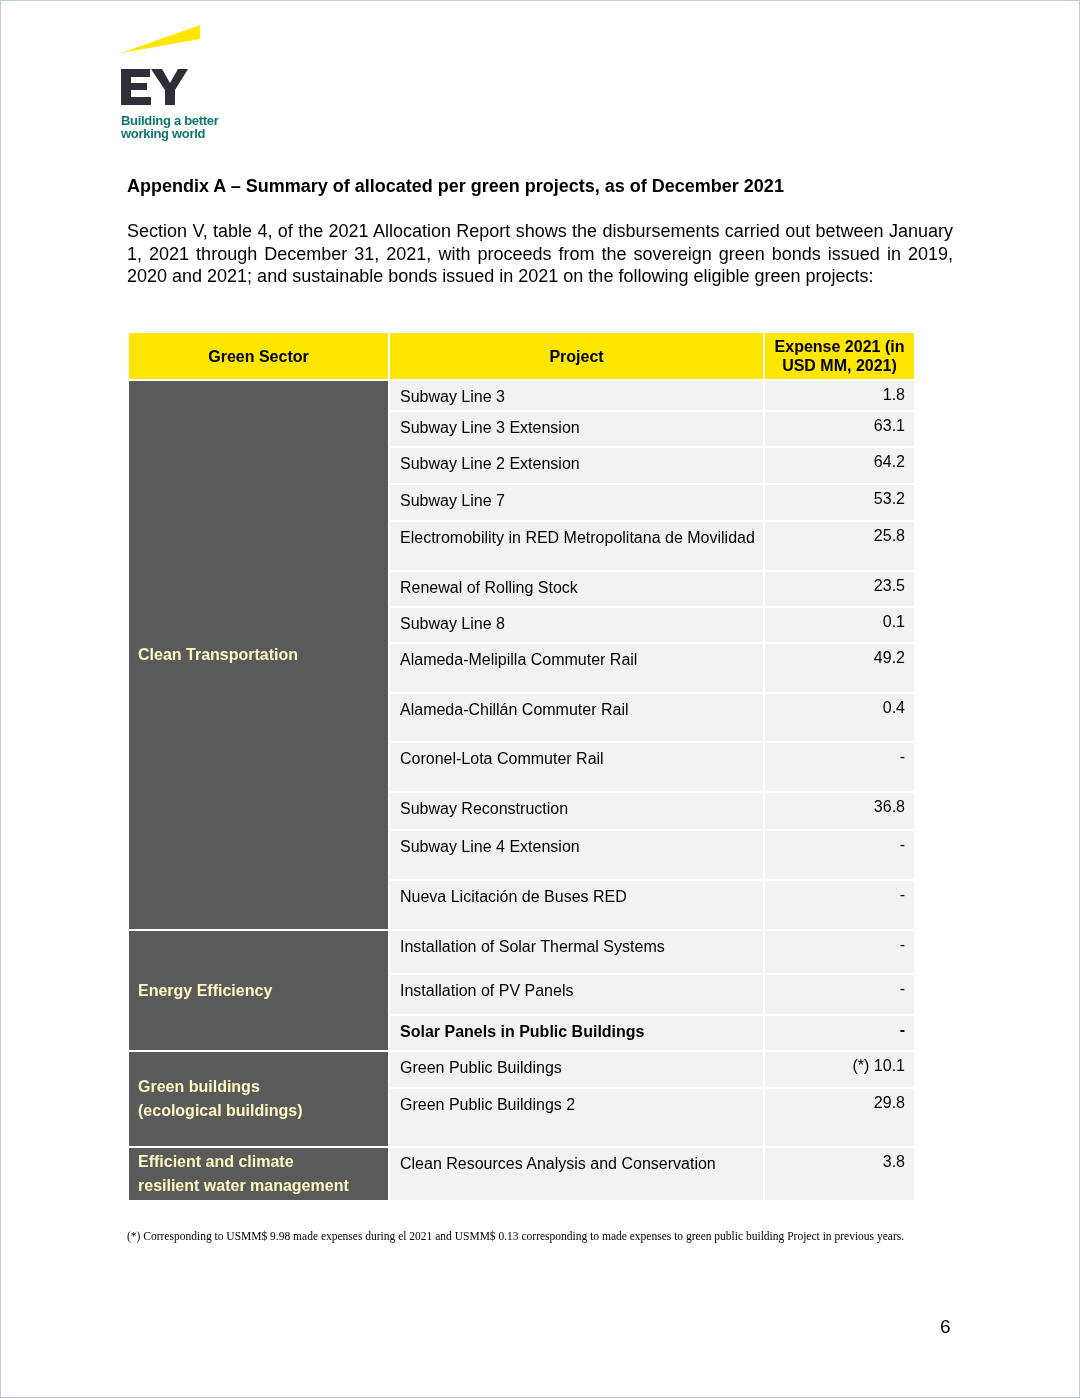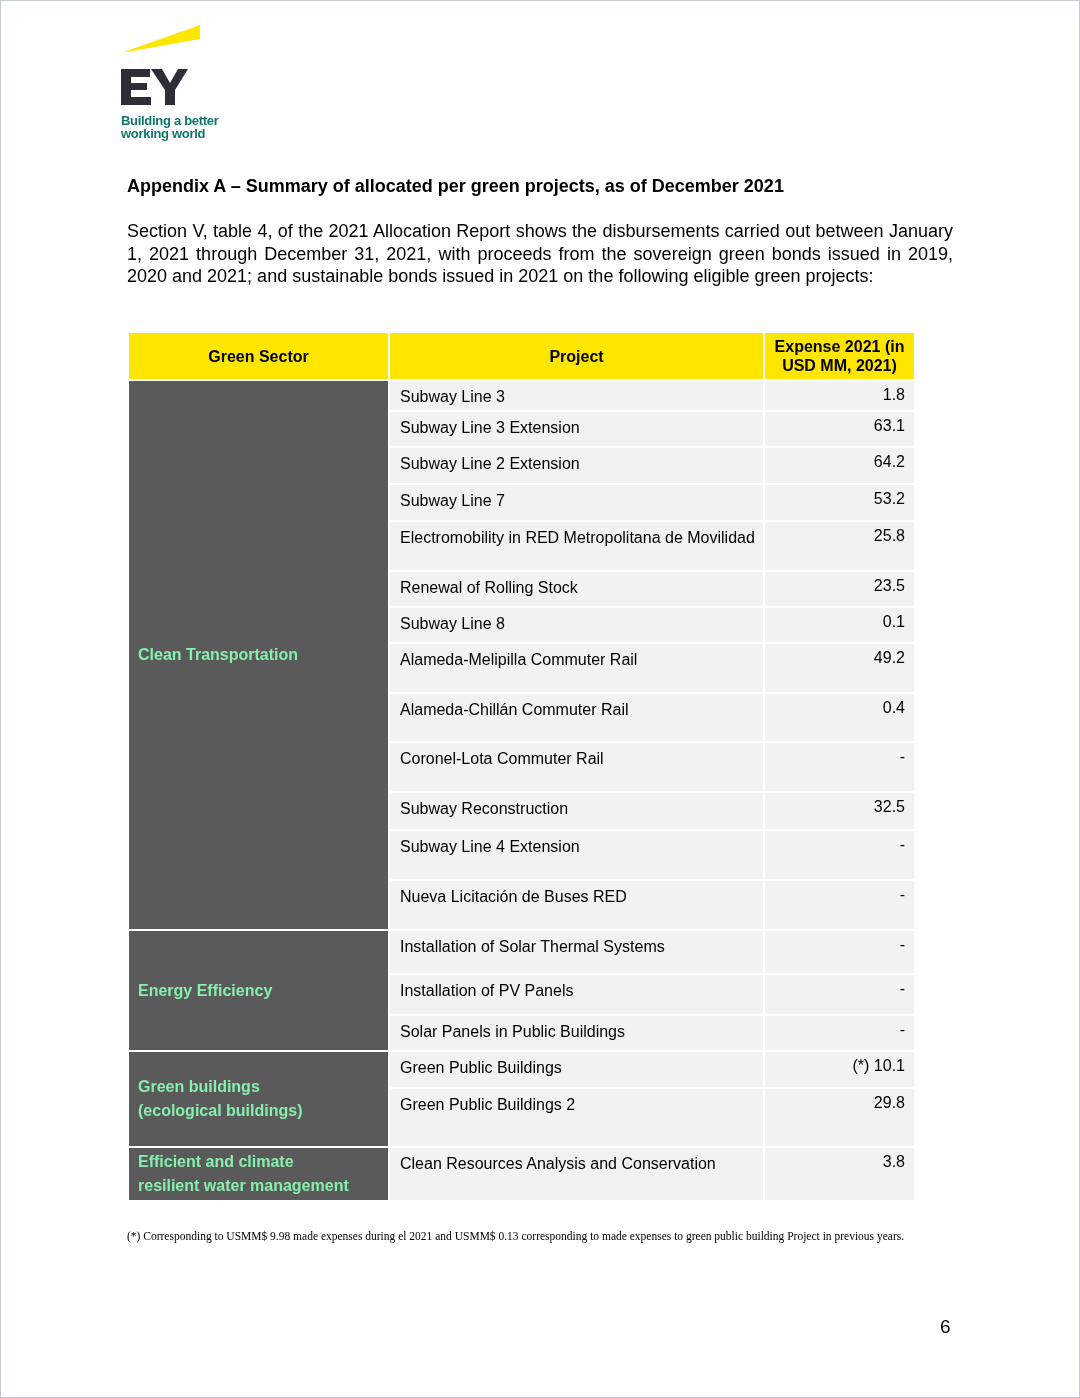--- a/index.html
+++ b/index.html
@@ -7,21 +7,21 @@
          font-family:"Liberation Sans", sans-serif; color:#000; }
   .page-border { position:absolute; left:0; top:0; width:1078px; height:1396px; border:1px solid #c6ccd4; }
   .logo { position:absolute; left:121px; top:25px; width:110px; height:120px; }
   .logo svg { position:absolute; left:0; top:0; }
   .tagline { position:absolute; left:121px; top:114px; font-size:13px; line-height:13px; font-weight:bold; color:#0f766e; letter-spacing:-0.3px; }
   .heading { position:absolute; left:127px; top:176px; font-size:18px; font-weight:bold; }
   .intro { position:absolute; left:127px; top:220px; width:826px; font-size:18px; line-height:22.5px; text-align:justify; }
   table { position:absolute; left:127px; top:331px; width:789px; border-collapse:separate; border-spacing:2px; table-layout:fixed; }
   td, th { padding:0; }
   th { background:#ffe600; font-size:16px; font-weight:bold; height:46px; text-align:center; line-height:19px; }
-  td.sector { background:#5a5a5a; color:#86efac; font-weight:bold; font-size:16px; padding-left:9px; line-height:24px; vertical-align:middle; }
+  td.sector { background:#5a5a5a; color:#fef9c3; font-weight:bold; font-size:16px; padding-left:9px; line-height:24px; vertical-align:middle; }
   td.proj { background:#f2f2f2; font-size:16px; padding-left:10px; vertical-align:top; padding-top:7px; }
   td.val { background:#f2f2f2; font-size:16px; text-align:right; padding-right:9px; vertical-align:top; padding-top:5px; }
   .footnote { position:absolute; left:127px; top:1230px; font-family:"Liberation Serif", serif; font-size:11.5px; }
   .page-num { position:absolute; left:940px; top:1316px; font-size:19px; }
 </style>
 </head>
 <body>
 
 <div class="page-border"></div>
 
@@ -97,42 +97,42 @@
       <tr style="height: 47px;">
         <td class="proj">Alameda-Chillán Commuter Rail</td>
         <td class="val">0.4</td>
       </tr>
       <tr style="height: 48px; margin-left: 42px;">
         <td class="proj">Coronel-Lota Commuter Rail</td>
         <td class="val">-</td>
       </tr>
       <tr style="height: 36px;">
         <td class="proj">Subway Reconstruction</td>
-        <td class="val">32.5</td>
+        <td class="val">36.8</td>
       </tr>
       <tr style="height: 48px;">
         <td class="proj">Subway Line 4 Extension</td>
         <td class="val">-</td>
       </tr>
       <tr style="height: 48px;">
         <td class="proj">Nueva Licitación de Buses RED</td>
         <td class="val">-</td>
       </tr>
       <tr style="height: 42px;">
         <td class="sector" rowspan="3">
           <div>Energy Efficiency</div>
         </td>
         <td class="proj">Installation of Solar Thermal Systems</td>
         <td class="val">-</td>
       </tr>
       <tr style="height: 39px;">
         <td class="proj">Installation of PV Panels</td>
         <td class="val">-</td>
       </tr>
-      <tr style="height: 34px;">
+      <tr style="height: 34px; font-weight: bold;">
         <td class="proj">Solar Panels in Public Buildings</td>
         <td class="val">-</td>
       </tr>
       <tr style="height: 35px;">
         <td class="sector" rowspan="2">
           <div>Green buildings</div>
           <div>(ecological buildings)</div>
         </td>
         <td class="proj">Green Public Buildings</td>
         <td class="val">(*) 10.1</td>

